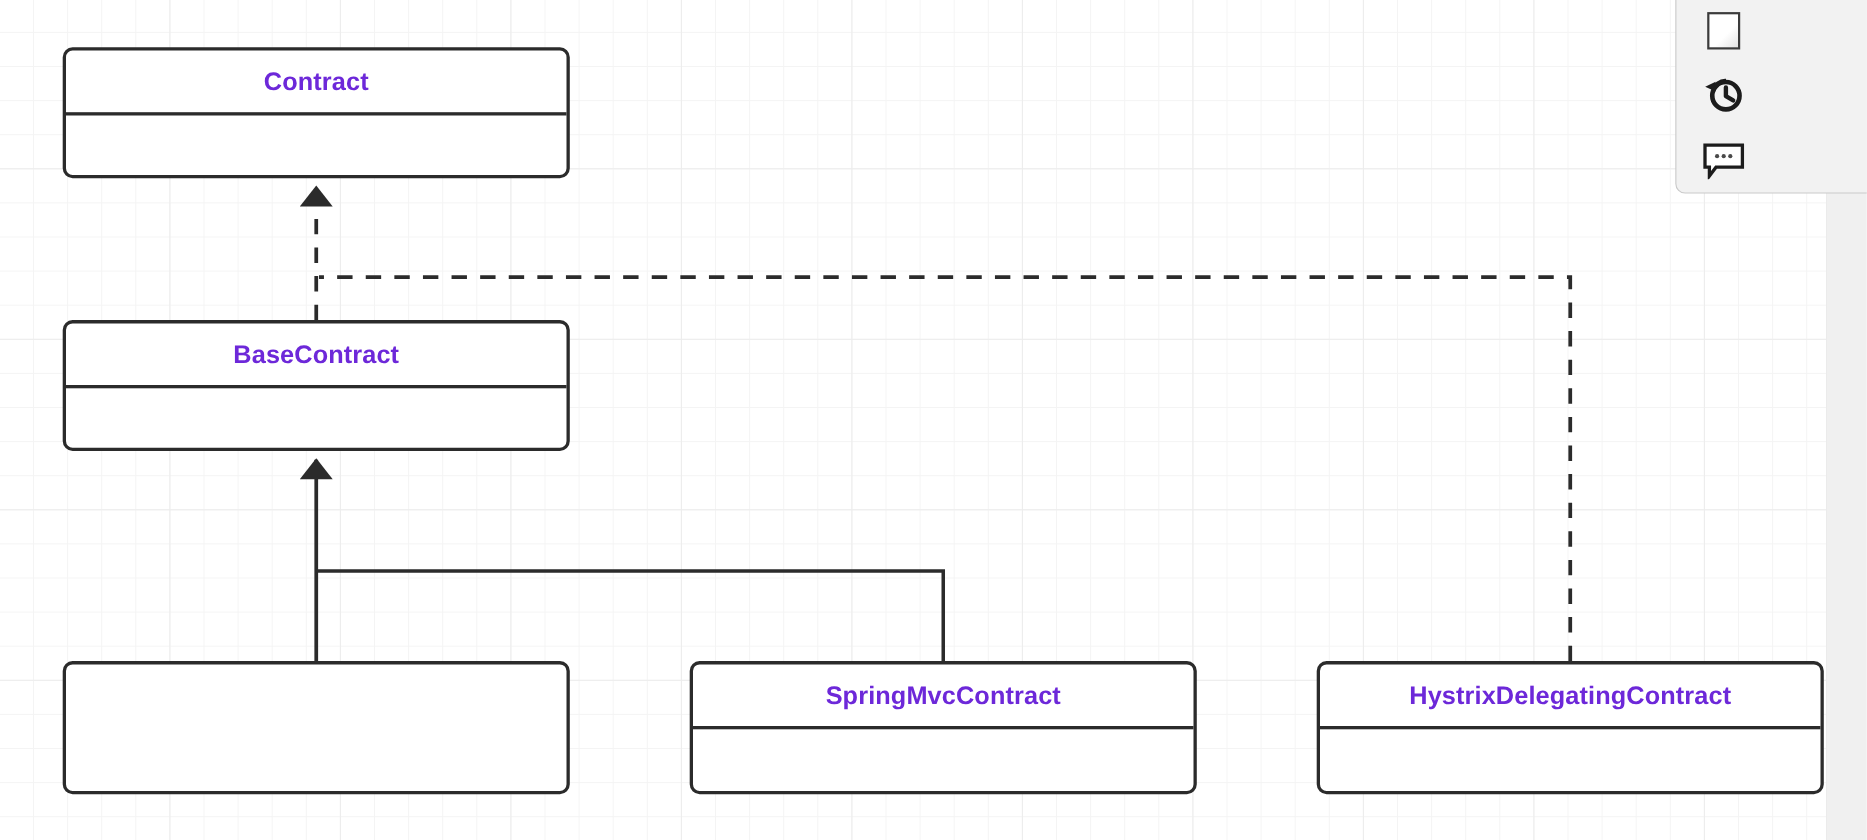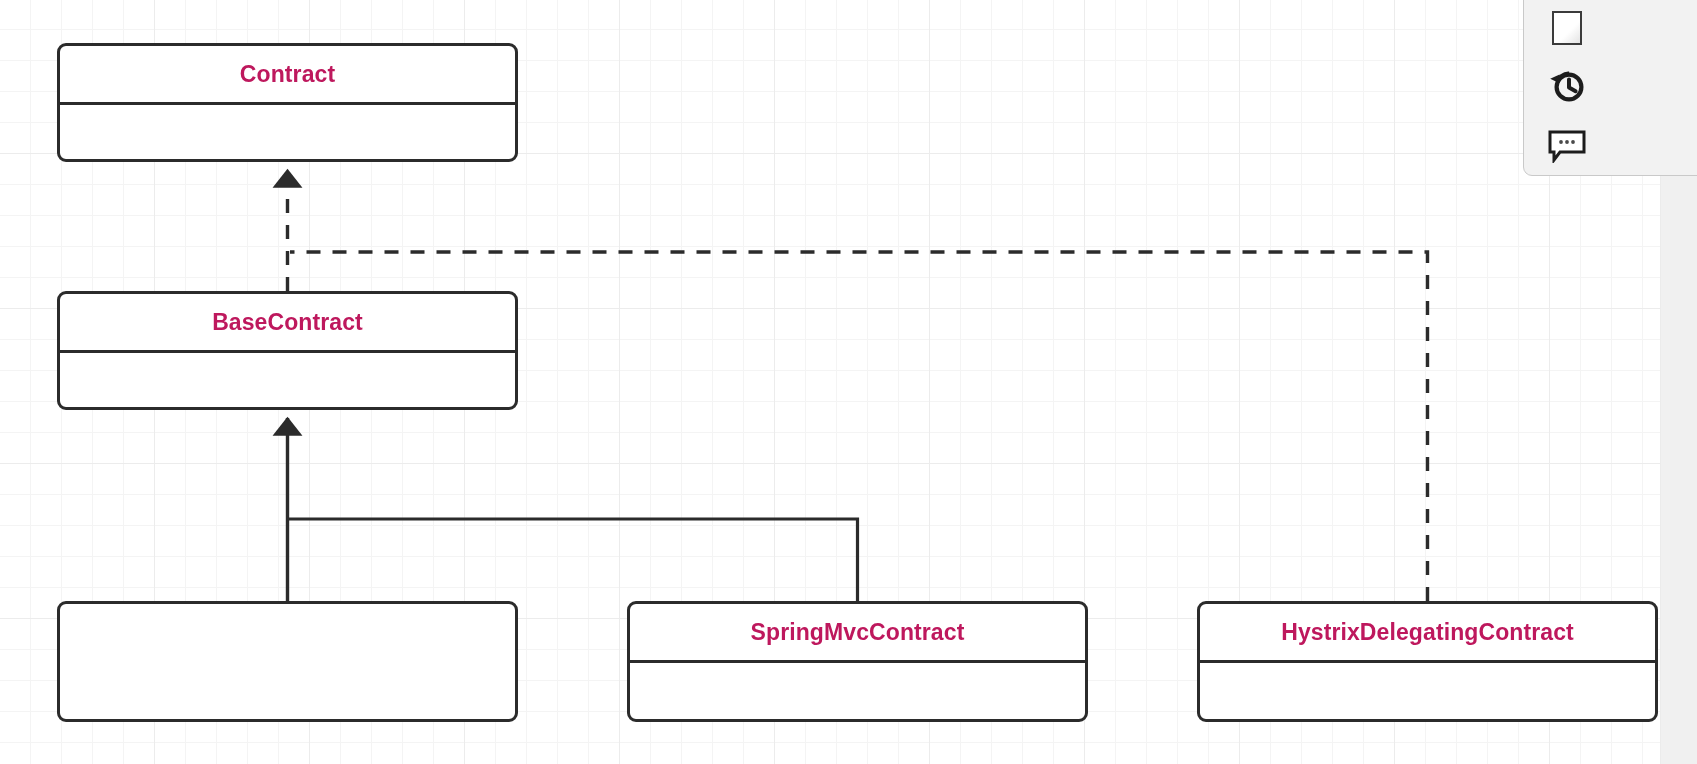--- a/index.html
+++ b/index.html
@@ -55,21 +55,21 @@
     z-index: 5;
   }
   .uml-title {
     box-sizing: border-box;
     width: 100%;
     display: flex;
     align-items: center;
     justify-content: center;
     font-weight: bold;
     font-size: 23px;
-    color: #be185d;
+    color: #6d28d9;
     border-bottom: 3px solid #2b2b2b;
     letter-spacing: .1px;
     white-space: nowrap;
   }
   .uml-compartment {
     flex: 1 1 auto;
     width: 100%;
   }
 
   

